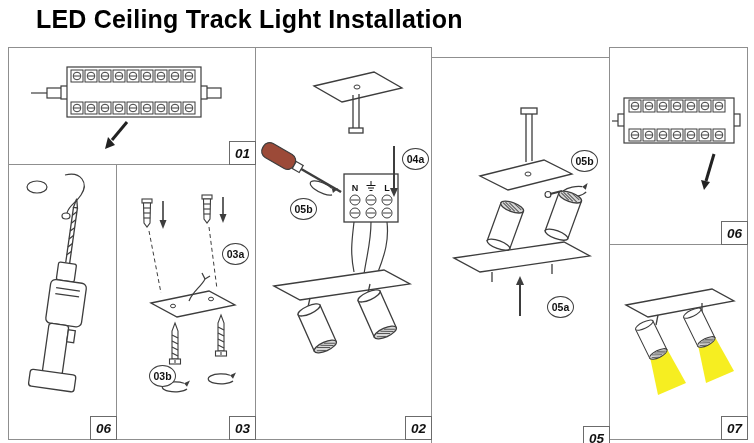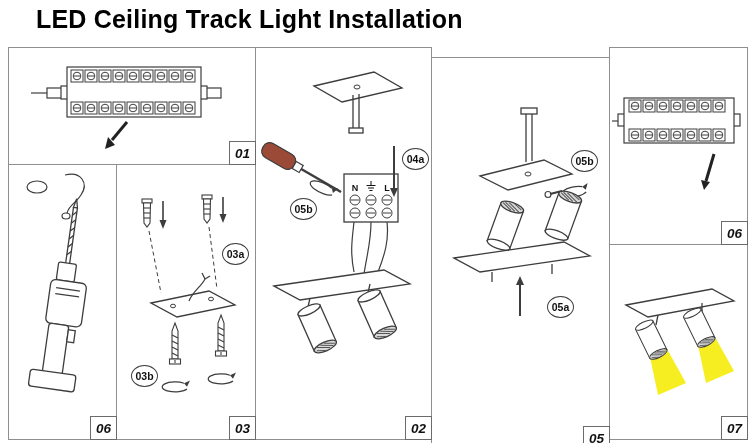--- a/index.html
+++ b/index.html
@@ -160,21 +160,21 @@
         <path d="M72,136 C76,126 84,122 88,114" fill="none" stroke-width="1.2"></path>
         <line x1="88" y1="114" x2="93" y2="111" stroke-width="1.2"></line>
         <line x1="88" y1="114" x2="85" y2="108" stroke-width="1.2"></line>
       </g>
       <use href="#screwv" transform="translate(58,158)"></use>
       <use href="#screwv" transform="translate(104,150)"></use>
       <use href="#rot" transform="translate(58,222)"></use>
       <use href="#rot" transform="translate(104,214)"></use>
     </svg>
     <div class="callout" style="left:105px; top:78px;">03a</div>
-    <div class="callout" style="left:14px; top:200px;">03b</div>
+    <div class="callout" style="left:32px; top:200px;">03b</div>
     <div class="stepnum">03</div>
   </div>
 
   <div class="panel" id="p04">
     <svg class="art" width="175" height="391" viewBox="0 0 175 391">
       <g stroke="#3d3d3d" stroke-width="1.3">
         <polygon points="58,38 118,24 146,40 86,54" fill="#fff"></polygon>
         <ellipse cx="101" cy="39" rx="3" ry="2" fill="none" stroke-width="1"></ellipse>
         <line x1="97" y1="47" x2="97" y2="80"></line>
         <line x1="103" y1="46" x2="103" y2="80"></line>

